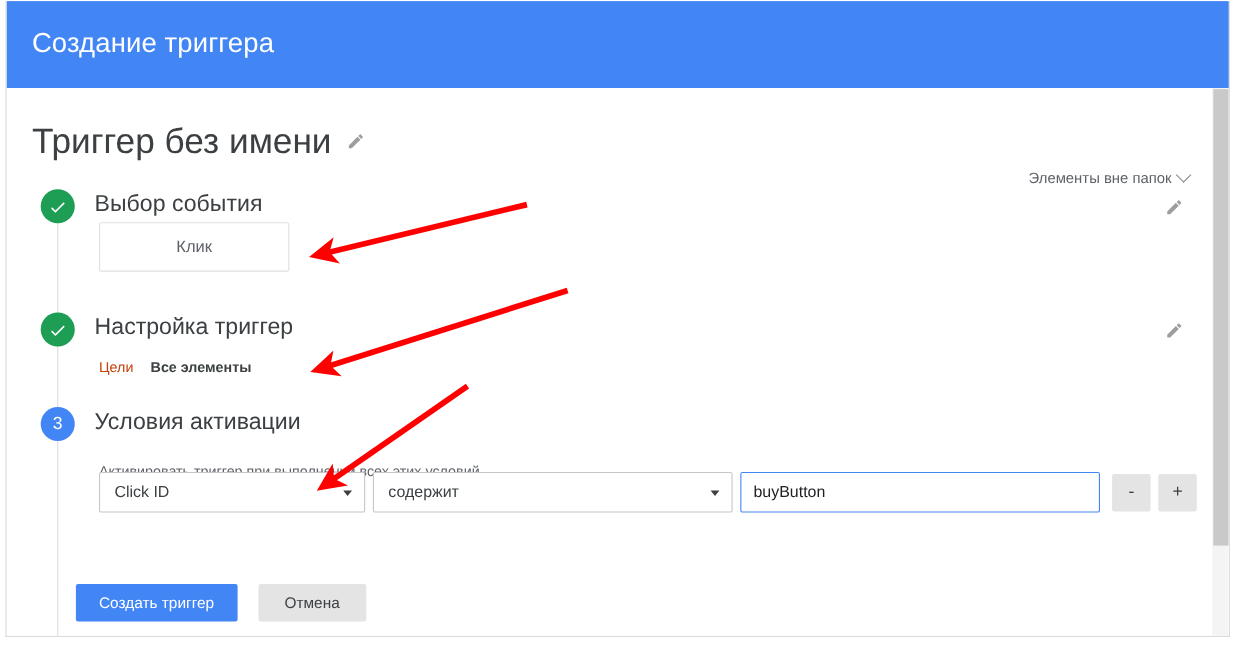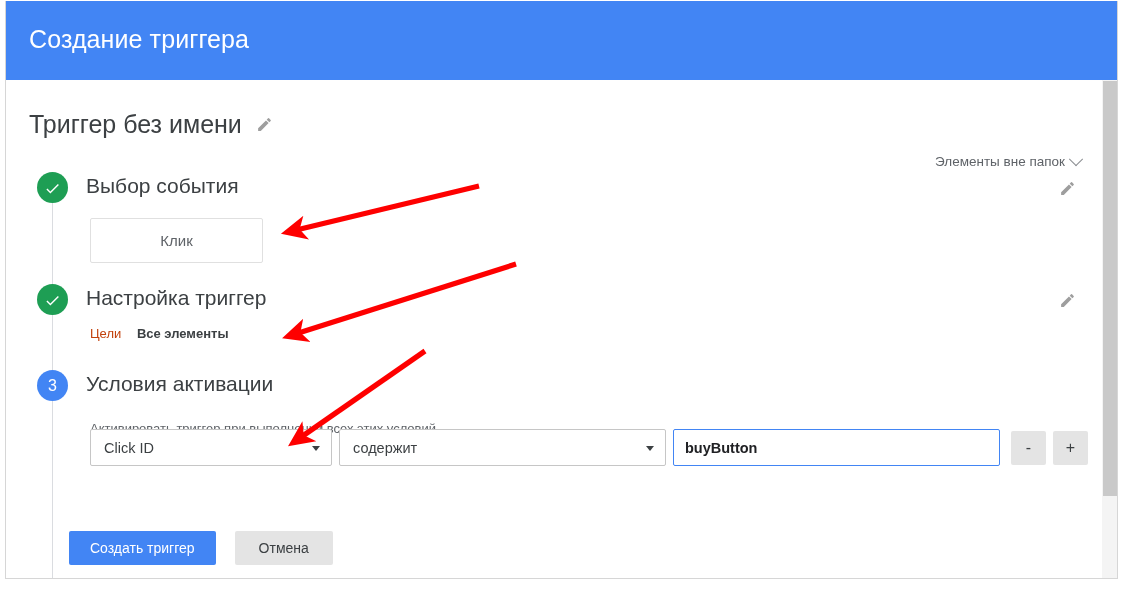--- a/index.html
+++ b/index.html
@@ -93,21 +93,21 @@
   
   .trigger-name-row {
     position: absolute;
     left: 23px;
     top: 30px;
     display: flex;
     align-items: center;
     gap: 14px;
   }
   .trigger-name {
-    font-size: 25px;
+    font-size: 32px;
     color: #3c4043;
     white-space: nowrap;
   }
 
   .pencil {
     width: 17px;
     height: 17px;
     cursor: pointer;
     flex: none;
   }
@@ -251,21 +251,20 @@
     margin-left: 7px;
     border: 1.5px solid #4285f4;
     border-radius: 2px;
     box-sizing: border-box;
     font-size: 14.5px;
     font-family: "Liberation Sans", sans-serif;
     color: #202124;
     padding-left: 11px;
     outline: none;
     background: #ffffff;
-    font-weight: bold;
   }
   .pm {
     width: 35px;
     height: 34px;
     margin-left: 11px;
     background: #e4e4e4;
     border: none;
     border-radius: 2px;
     color: #3c4043;
     font-size: 16px;
@@ -367,21 +366,21 @@
         <div class="step" style="top:0">
           <div class="circle done" style="top:0">
             <svg class="check" viewBox="0 0 24 24">
               <path d="M9 16.2 4.8 12l-1.4 1.4L9 19 21 7l-1.4-1.4z" fill="#ffffff"></path>
             </svg>
           </div>
           <div class="step-title" style="top:2px">Выбор события</div>
           <svg class="pencil step-edit" style="top:8px" viewBox="0 0 24 24">
             <path d="M3 17.25V21h3.75L17.81 9.94l-3.75-3.75L3 17.25zM20.71 7.04a1 1 0 0 0 0-1.41l-2.34-2.34a1 1 0 0 0-1.41 0l-1.83 1.83 3.75 3.75 1.83-1.83z" fill="#9e9e9e"></path>
           </svg>
-          <div class="click-box" style="top:46px">Клик</div>
+          <div class="click-box" style="top:30px">Клик</div>
         </div>
 
         <div class="step" style="top:112px">
           <div class="circle done" style="top:0">
             <svg class="check" viewBox="0 0 24 24">
               <path d="M9 16.2 4.8 12l-1.4 1.4L9 19 21 7l-1.4-1.4z" fill="#ffffff"></path>
             </svg>
           </div>
           <div class="step-title" style="top:2px">Настройка триггер</div>
           <svg class="pencil step-edit" style="top:8px" viewBox="0 0 24 24">

